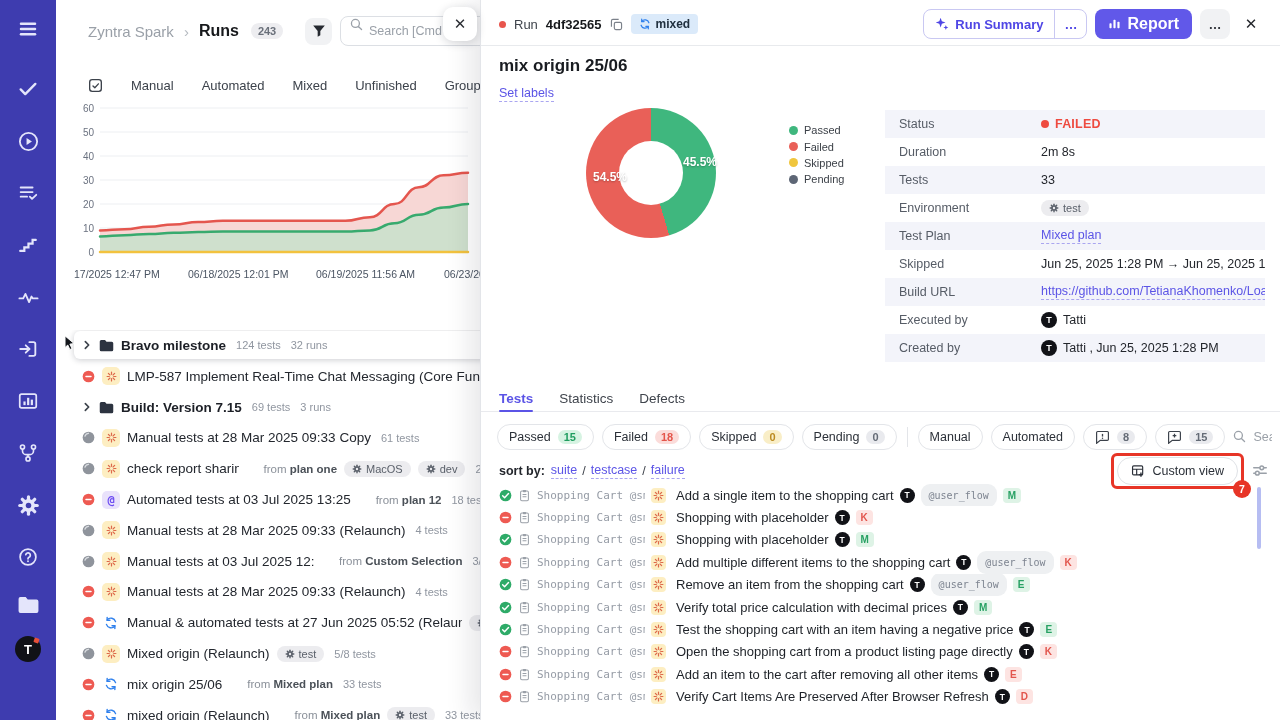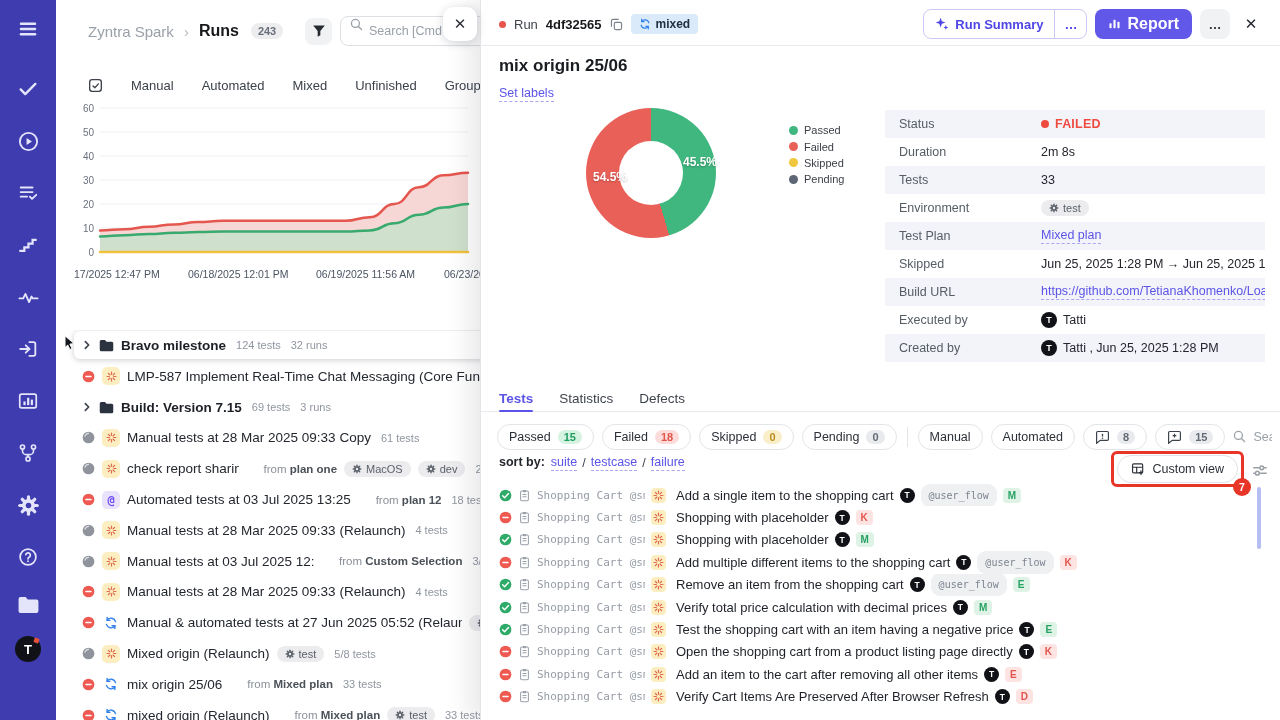--- a/index.html
+++ b/index.html
@@ -104,21 +104,21 @@
   .cnt.green{background:#d6f3e2;color:#1f9d5f}
   .cnt.red{background:#fbdcda;color:#e4554b}
   .cnt.yellow{background:#f9eec7;color:#bb8a20}
   .cnt.gray{background:#e9eaee;color:#646b76}
   .vdiv{width:1px;height:20px;background:#e3e5e9;margin:0 2px;flex:none}
   .f-search{display:flex;align-items:center;gap:7px;margin-left:auto;overflow:hidden}
   .f-search input{border:none;outline:none;font-size:12.5px;width:118px;color:#33363c;font-family:"Liberation Sans",sans-serif}
   .f-search input::placeholder{color:#9aa0a8}
 
   
-  .sortrow{position:absolute;left:18px;top:455px;right:10px;height:32px;display:flex;align-items:flex-start;font-size:12.5px}
+  .sortrow{position:absolute;left:18px;top:455px;right:10px;height:32px;display:flex;align-items:center;font-size:12.5px}
   .sort-lbl{font-weight:700;color:#23262c;margin-right:6px}
   .slink{color:#5b54e6;border-bottom:1px dashed #aaa6f0;padding-bottom:1px}
   .ssep{color:#3f444c;margin:0 5px}
   .cv-wrap{margin-left:auto;position:relative;margin-right:32px}
   .btn-cv{display:inline-flex;align-items:center;gap:7px;height:28px;border:1px solid #dfe2e6;border-radius:14px;padding:0 13px;font-size:12.5px;color:#2b3038;background:#fff}
   .ann-box{position:absolute;left:-6px;top:-4px;right:-6px;bottom:-4px;border:3px solid #e73527;border-radius:6px;pointer-events:none}
   .ann-badge{position:absolute;right:-13px;bottom:-13px;width:18px;height:18px;border-radius:50%;background:#e73527;color:#fff;font-size:10.5px;font-weight:700;display:flex;align-items:center;justify-content:center}
   .sliders-ic{position:absolute;right:2px;top:8px}
 
   

